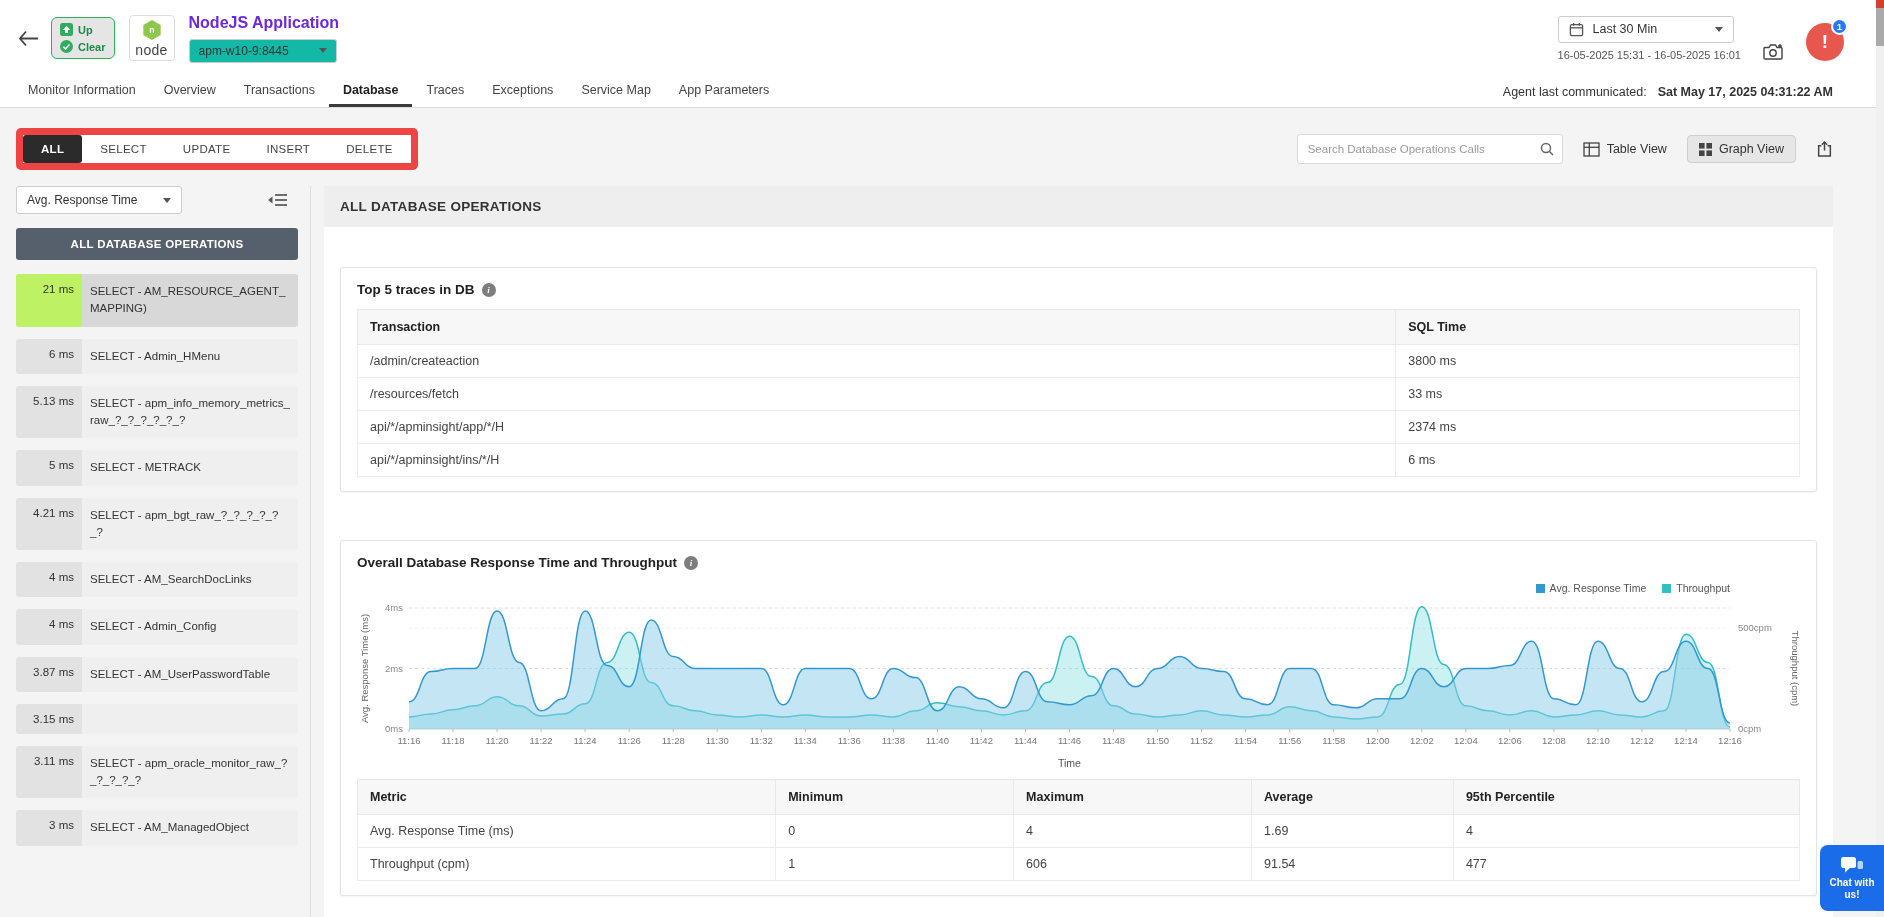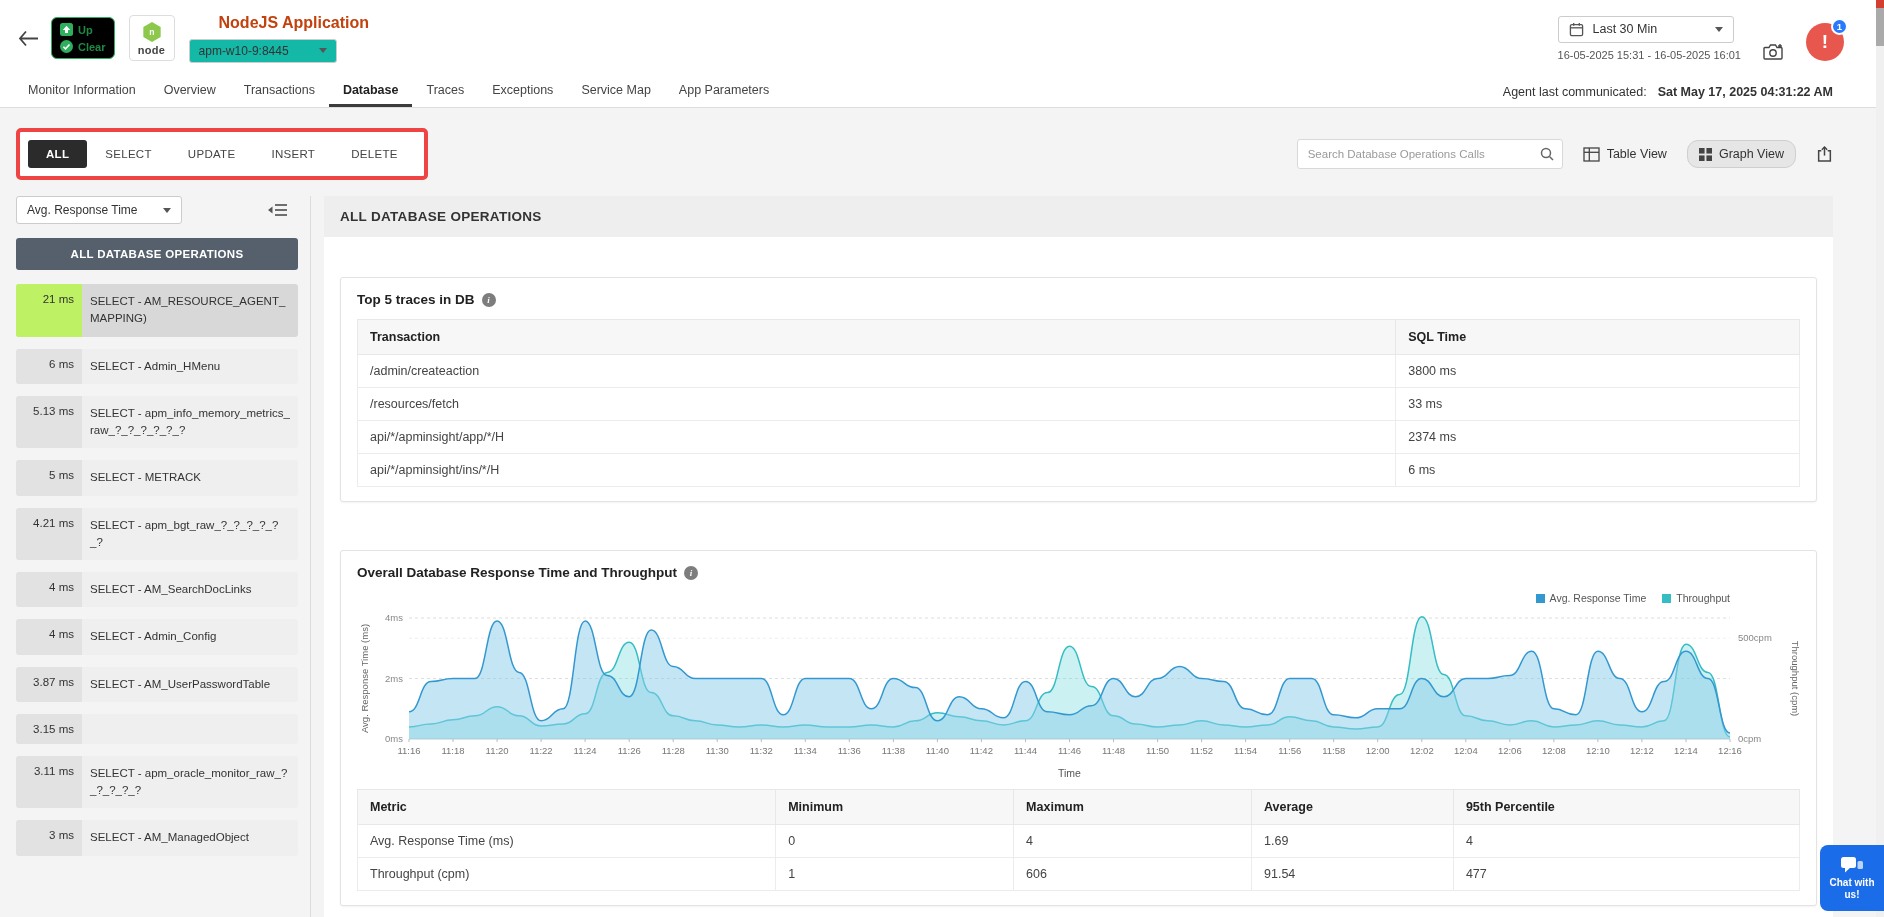--- a/index.html
+++ b/index.html
@@ -4,26 +4,26 @@
 <style>
   *{margin:0;padding:0;box-sizing:border-box;}
   html,body{width:1884px;height:917px;overflow:hidden;}
   body{font-family:"Liberation Sans",sans-serif;background:#fff;color:#333;font-size:13px;}
   svg{display:block;}
   svg text{font-family:"Liberation Sans",sans-serif;}
 
   
   .topbar{height:76px;background:#fff;display:flex;align-items:center;padding:0 40px 0 14px;}
   .back-btn{margin:0 12px 0 4px;cursor:pointer;}
-  .status-box{border:1px solid #2eaf5d;border-radius:6px;background:#000000;padding:5px 8px;display:flex;flex-direction:column;gap:4px;margin-right:14px;}
+  .status-box{border:1px solid #2eaf5d;border-radius:6px;background:#e5e5e5;padding:5px 8px;display:flex;flex-direction:column;gap:4px;margin-right:14px;}
   .status-line{display:flex;align-items:center;gap:5px;font-size:11px;font-weight:bold;color:#1d8a46;}
   .logo-box{width:46px;height:46px;border:1px solid #ddd;border-radius:4px;display:flex;flex-direction:column;align-items:center;justify-content:center;gap:1px;margin-right:14px;background:#fff;}
-  .logo-box .logo-word{font-size:11px;font-weight:bold;color:#444;letter-spacing:.3px;}
+  .logo-box .logo-word{font-size:14px;font-weight:normal;color:#444;letter-spacing:.3px;}
   .title-col{display:flex;flex-direction:column;gap:7px;}
-  .page-title{font-size:16px;font-weight:bold;color:#c2410c;margin-left:30px;}
+  .page-title{font-size:16px;font-weight:bold;color:#6d28d9;}
   .inst-dd{border:1px solid #ccc;border-radius:3px;background:#14b8a6;font-size:12px;color:#333;padding:4px 9px;display:flex;align-items:center;gap:30px;cursor:pointer;width:max-content;}
   .caret{width:0;height:0;border-left:4px solid transparent;border-right:4px solid transparent;border-top:5px solid #555;display:inline-block;}
   .tr-right{margin-left:auto;display:flex;align-items:flex-end;gap:22px;}
   .tr-col{display:flex;flex-direction:column;gap:6px;}
   .range-dd{border:1px solid #ccc;border-radius:3px;background:#fff;padding:5px 10px;display:flex;align-items:center;gap:9px;font-size:12.5px;color:#333;cursor:pointer;width:176px;}
   .range-dd .caret{margin-left:auto;}
   .range-detail{font-size:11px;color:#555;}
   .cam-btn{margin-top:5px;cursor:pointer;}
   .avatar-wrap{position:relative;margin-top:1px;cursor:pointer;}
   .avatar{width:38px;height:38px;border-radius:50%;background:#e8574d;display:flex;align-items:center;justify-content:center;color:#fff;font-size:19px;font-weight:bold;}
@@ -32,30 +32,30 @@
   
   .tabbar{height:32px;border-bottom:1px solid #ddd;display:flex;align-items:stretch;padding:0 51px 0 14px;background:#fff;}
   .tab{font-size:12.5px;color:#444;padding:0 14px;display:flex;align-items:center;cursor:pointer;border-bottom:3px solid transparent;white-space:nowrap;}
   .tab.active{font-weight:bold;color:#222;border-bottom-color:#3c3c3c;}
   .agent-info{margin-left:auto;display:flex;align-items:center;gap:11px;font-size:12.5px;color:#333;white-space:nowrap;}
   .agent-info .val{font-weight:bold;}
 
   
   .content{height:809px;background:#f4f4f4;display:flex;flex-direction:column;overflow:hidden;}
   .filter-row{display:flex;align-items:center;padding:20px 51px 0 16px;}
-  .segmented{display:flex;align-items:center;background:#fff;border:4px solid #ef4444;border-radius:5px;padding:8px;justify-content:flex-end;}
+  .segmented{display:flex;align-items:center;background:#fff;border:7px solid #ef4444;border-radius:5px;padding:0;justify-content:flex-end;}
   .seg-btn{border:none;background:transparent;font-family:"Liberation Sans",sans-serif;font-size:11.5px;color:#444;padding:8px 18px;cursor:pointer;border-radius:3px;letter-spacing:.3px;}
   .seg-btn.active{background:#2b2b2b;color:#fff;font-weight:bold;}
   .right-tools{margin-left:auto;display:flex;align-items:center;gap:20px;}
   .search-wrap{position:relative;}
   .search-wrap input{width:266px;height:30px;border:1px solid #d9d9d9;border-radius:3px;background:#fff;font-family:"Liberation Sans",sans-serif;font-size:11.5px;color:#333;padding:0 34px 0 10px;}
   .search-wrap input::placeholder{color:#9a9a9a;}
   .search-ic{position:absolute;right:9px;top:8px;cursor:pointer;}
   .view-toggle{display:flex;align-items:center;gap:7px;font-size:12.5px;color:#333;cursor:pointer;}
-  .view-toggle.active{background:#e6e6e6;border:1px solid #cfcfcf;border-radius:11px;padding:6px 11px;}
+  .view-toggle.active{background:#e6e6e6;border:1px solid #cfcfcf;border-radius:4px;padding:6px 11px;}
   .share-btn{cursor:pointer;}
 
   .body-row{flex:1;display:flex;margin-top:16px;overflow:hidden;}
 
   
   .sidebar{width:311px;flex:none;border-right:1px solid #dcdcdc;padding:0 12px 0 16px;overflow:hidden;}
   .sidebar-head{display:flex;align-items:center;justify-content:space-between;margin-bottom:14px;}
   .sort-dd{border:1px solid #ccc;border-radius:3px;background:#fff;font-size:12px;color:#333;padding:6px 10px;display:flex;align-items:center;gap:10px;cursor:pointer;width:166px;justify-content:space-between;}
   .collapse-btn{cursor:pointer;margin-right:10px;}
   .all-db{background:#55606c;color:#fff;font-size:11.5px;font-weight:bold;text-align:center;border-radius:3px;padding:10px 6px;letter-spacing:.3px;margin-bottom:14px;cursor:pointer;}

